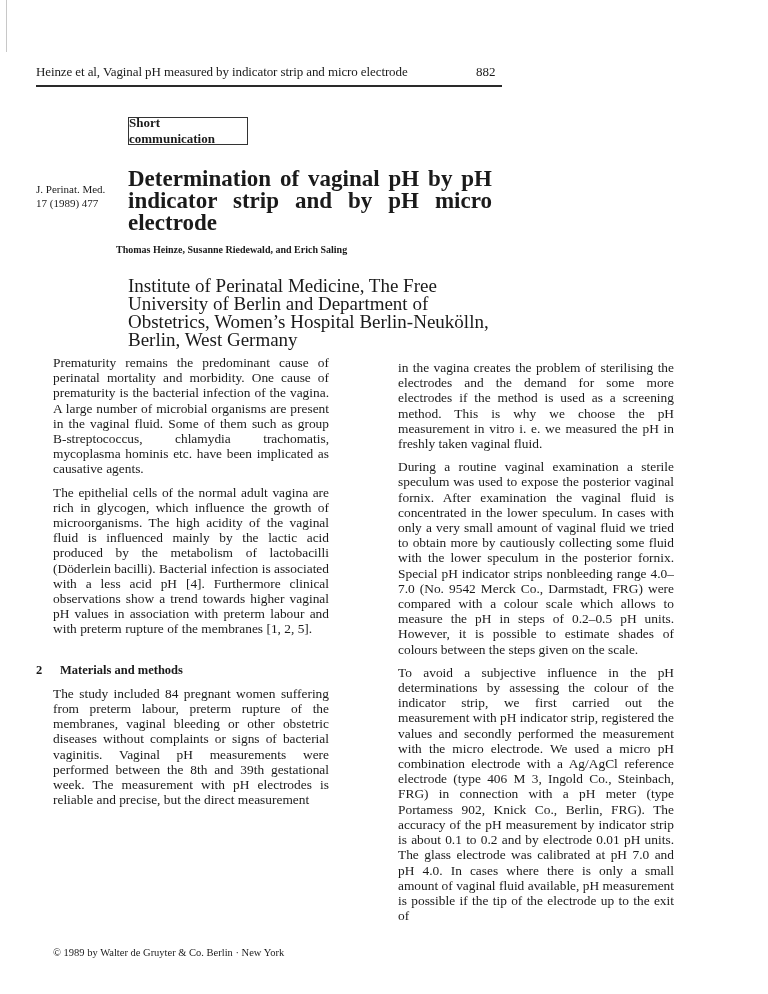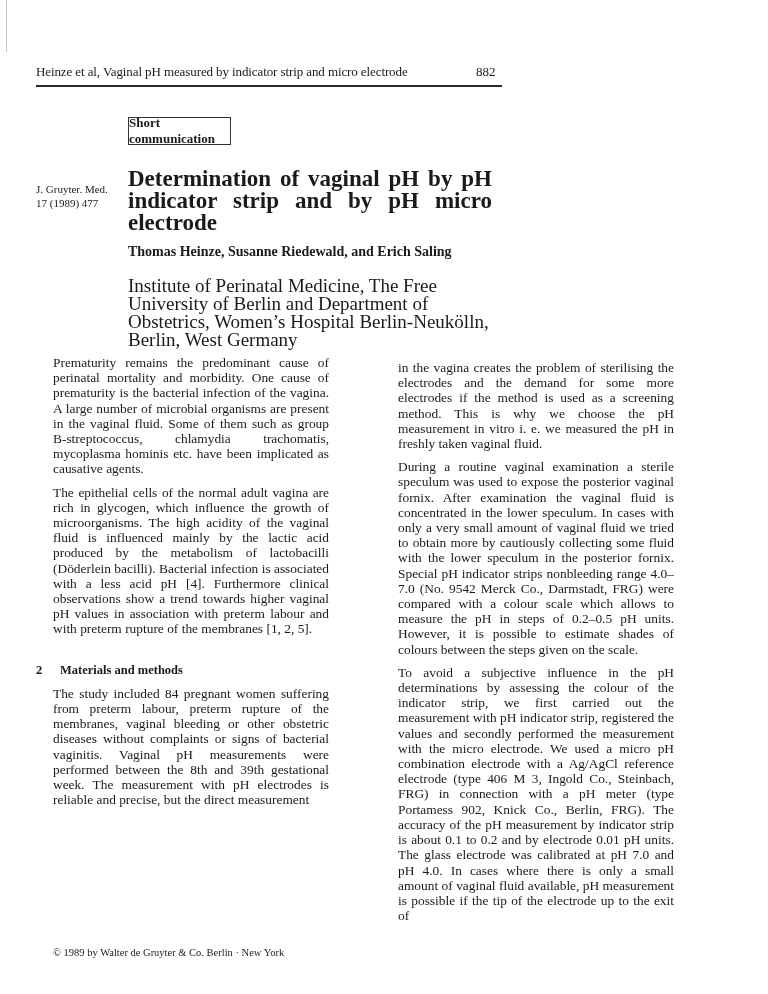--- a/index.html
+++ b/index.html
@@ -10,32 +10,32 @@
     .edge-mark { position: absolute; left: 6px; top: 0; width: 1px; height: 52px; background: #c8c8c8; }
     .running-head {
       position: absolute; left: 36px; top: 64px; width: 456px;
       font-size: 13px; letter-spacing: -0.1px; white-space: nowrap;
     }
     .page-number { position: absolute; right: 277px; top: 64px; font-size: 13px; }
     .page-number { left: 476px; right: auto; }
     .head-rule { position: absolute; left: 36px; top: 85px; width: 456px; height: 1.5px; background: #2a2a2a; }
     .head-rule { width: 456px; }
     .sc-box {
-      position: absolute; left: 128px; top: 117px; width: 103px; height: 28px;
+      position: absolute; left: 128px; top: 117px; width: 120px; height: 28px;
       border: 1px solid #333; box-sizing: border-box;
       display: flex; align-items: center; justify-content: center;
       font-weight: bold; font-size: 13px;
     }
     .journal-ref { position: absolute; left: 36px; top: 182px; font-size: 11px; line-height: 14px; }
     .title {
       position: absolute; left: 128px; top: 168px; width: 364px;
       font-weight: bold; font-size: 23px; line-height: 22px; text-align: justify;
       text-align-last: left;
     }
-    .authors { position: absolute; left: 128px; top: 244px; font-weight: bold; font-size: 14px; }
+    .authors { position: absolute; left: 116px; top: 244px; font-weight: bold; font-size: 10px; }
     .affiliation { position: absolute; left: 128px; top: 277px; width: 364px; font-size: 19px; line-height: 18px; }
     .col { position: absolute; top: 355px; width: 280px; font-size: 13.4px; line-height: 15.2px; }
     .col-left { left: 53px; }
     .col-right { left: 398px; }
     .section-heading { font-weight: bold; font-size: 12.5px; margin: 0 0 8px -17px; }
     .section-heading .num { display: inline-block; width: 24px; }
     .para { margin: 0 4px 8px 0; text-align: justify; hyphens: none; }
     .gap { height: 18px; }
     .copyright { position: absolute; left: 53px; top: 947px; font-size: 10.5px; }
   </style>
@@ -46,21 +46,21 @@
 
 <div class="running-head">Heinze et al, Vaginal pH measured by indicator strip and micro electrode</div>
 <div class="page-number">882</div>
 <div class="head-rule" style="width:466px;"></div>
 
 <div class="sc-box">
   <span>Short communication</span>
 </div>
 
 <div class="journal-ref">
-  <div>J. Gruyter. Med.</div>
+  <div>J. Perinat. Med.</div>
   <div>17 (1989) 477</div>
 </div>
 
 <div class="title">Determination of vaginal pH by pH indicator strip and by pH micro electrode</div>
 <div class="authors">Thomas Heinze, Susanne Riedewald, and Erich Saling</div>
 <div class="affiliation">Institute of Perinatal Medicine, The Free University of Berlin and Department of Obstetrics, Women’s Hospital Berlin-Neukölln, Berlin, West Germany</div>
 
 <div class="col col-left">
   <p class="para">Prematurity remains the predominant cause of perinatal mortality and morbidity. One cause of prematurity is the bacterial infection of the vagina. A large number of microbial organisms are present in the vaginal fluid. Some of them such as group B-streptococcus, chlamydia trachomatis, mycoplasma hominis etc. have been implicated as causative agents.</p>
   <p class="para">The epithelial cells of the normal adult vagina are rich in glycogen, which influence the growth of microorganisms. The high acidity of the vaginal fluid is influenced mainly by the lactic acid produced by the metabolism of lactobacilli (Döderlein bacilli). Bacterial infection is associated with a less acid pH [4]. Furthermore clinical observations show a trend towards higher vaginal pH values in association with preterm labour and with preterm rupture of the membranes [1, 2, 5].</p>

